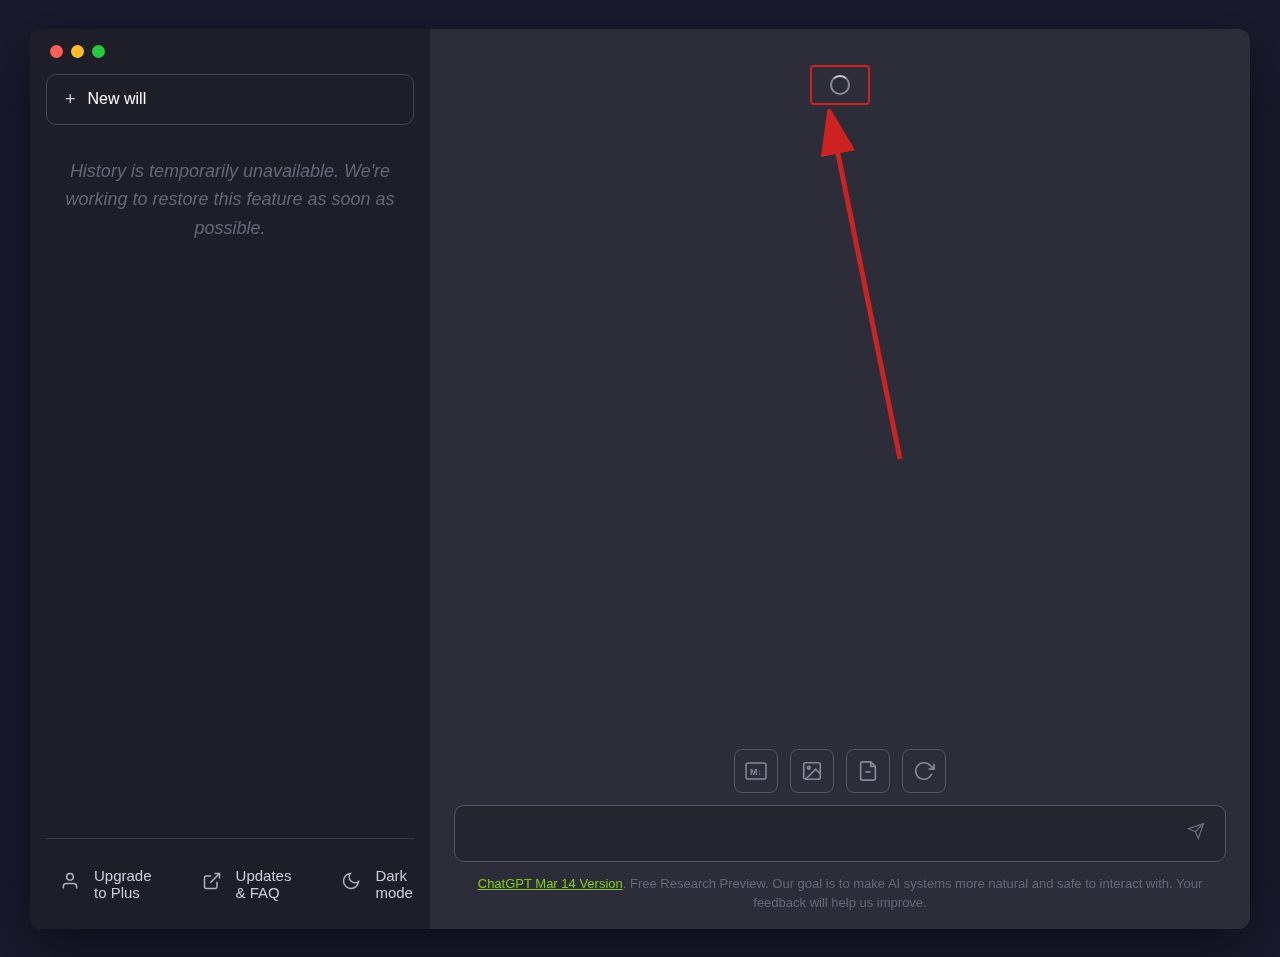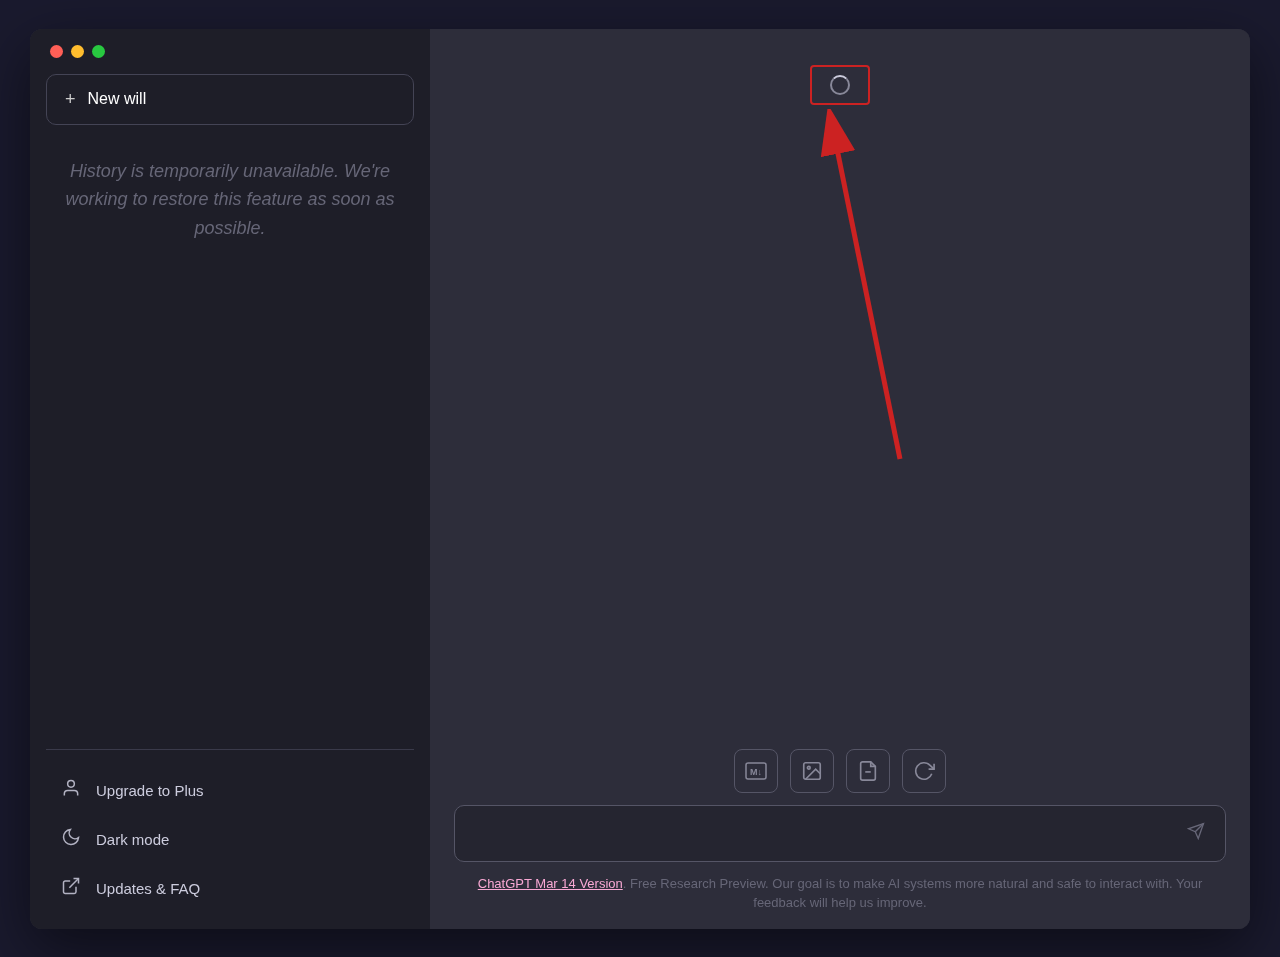--- a/index.html
+++ b/index.html
@@ -91,22 +91,22 @@
     }
 
     .sidebar-divider {
       height: 1px;
       background: #3a3a4a;
       margin-bottom: 16px;
     }
 
     .sidebar-bottom {
       display: flex;
-      flex-direction: column;
-      gap: 0;
+      flex-direction: row;
+      gap: 20px;
     }
 
     .sidebar-item {
       display: flex;
       align-items: center;
       gap: 14px;
       padding: 12px 14px;
       color: #ccccdd;
       font-size: 15px;
       cursor: pointer;
@@ -221,21 +221,21 @@
 
     .footer-text {
       text-align: center;
       color: #666677;
       font-size: 13px;
       line-height: 1.5;
       padding: 0 20px 8px;
     }
 
     .footer-text a {
-      color: #f9a8d4;
+      color: #84cc16;
       text-decoration: underline;
     }
 
     
     .arrow-svg {
       position: absolute;
       top: 88px;
       left: 370px;
       pointer-events: none;
     }
@@ -269,34 +269,34 @@
           <svg width="20" height="20" viewBox="0 0 24 24" fill="none" stroke="currentColor" stroke-width="1.8">
             <path d="M20 21v-2a4 4 0 0 0-4-4H8a4 4 0 0 0-4 4v2"></path>
             <circle cx="12" cy="7" r="4"></circle>
           </svg>
         </span>
         <span>Upgrade to Plus</span>
       </div>
       <div class="sidebar-item">
         <span class="sidebar-icon">
           <svg width="20" height="20" viewBox="0 0 24 24" fill="none" stroke="currentColor" stroke-width="1.8">
-            <path d="M21 12.79A9 9 0 1 1 11.21 3 7 7 0 0 0 21 12.79z"></path>
+            <path d="M18 13v6a2 2 0 0 1-2 2H5a2 2 0 0 1-2-2V8a2 2 0 0 1 2-2h6"></path>
+            <polyline points="15 3 21 3 21 9"></polyline>
+            <line x1="10" y1="14" x2="21" y2="3"></line>
           </svg>
         </span>
-        <span>Dark mode</span>
+        <span>Updates &amp; FAQ</span>
       </div>
       <div class="sidebar-item">
         <span class="sidebar-icon">
           <svg width="20" height="20" viewBox="0 0 24 24" fill="none" stroke="currentColor" stroke-width="1.8">
-            <path d="M18 13v6a2 2 0 0 1-2 2H5a2 2 0 0 1-2-2V8a2 2 0 0 1 2-2h6"></path>
-            <polyline points="15 3 21 3 21 9"></polyline>
-            <line x1="10" y1="14" x2="21" y2="3"></line>
+            <path d="M21 12.79A9 9 0 1 1 11.21 3 7 7 0 0 0 21 12.79z"></path>
           </svg>
         </span>
-        <span>Updates &amp; FAQ</span>
+        <span>Dark mode</span>
       </div>
     </div>
   </div>
 
   <div class="main-content">
 
     <div class="loading-area">
       <div class="loading-box">
         <div class="spinner"></div>
       </div>

